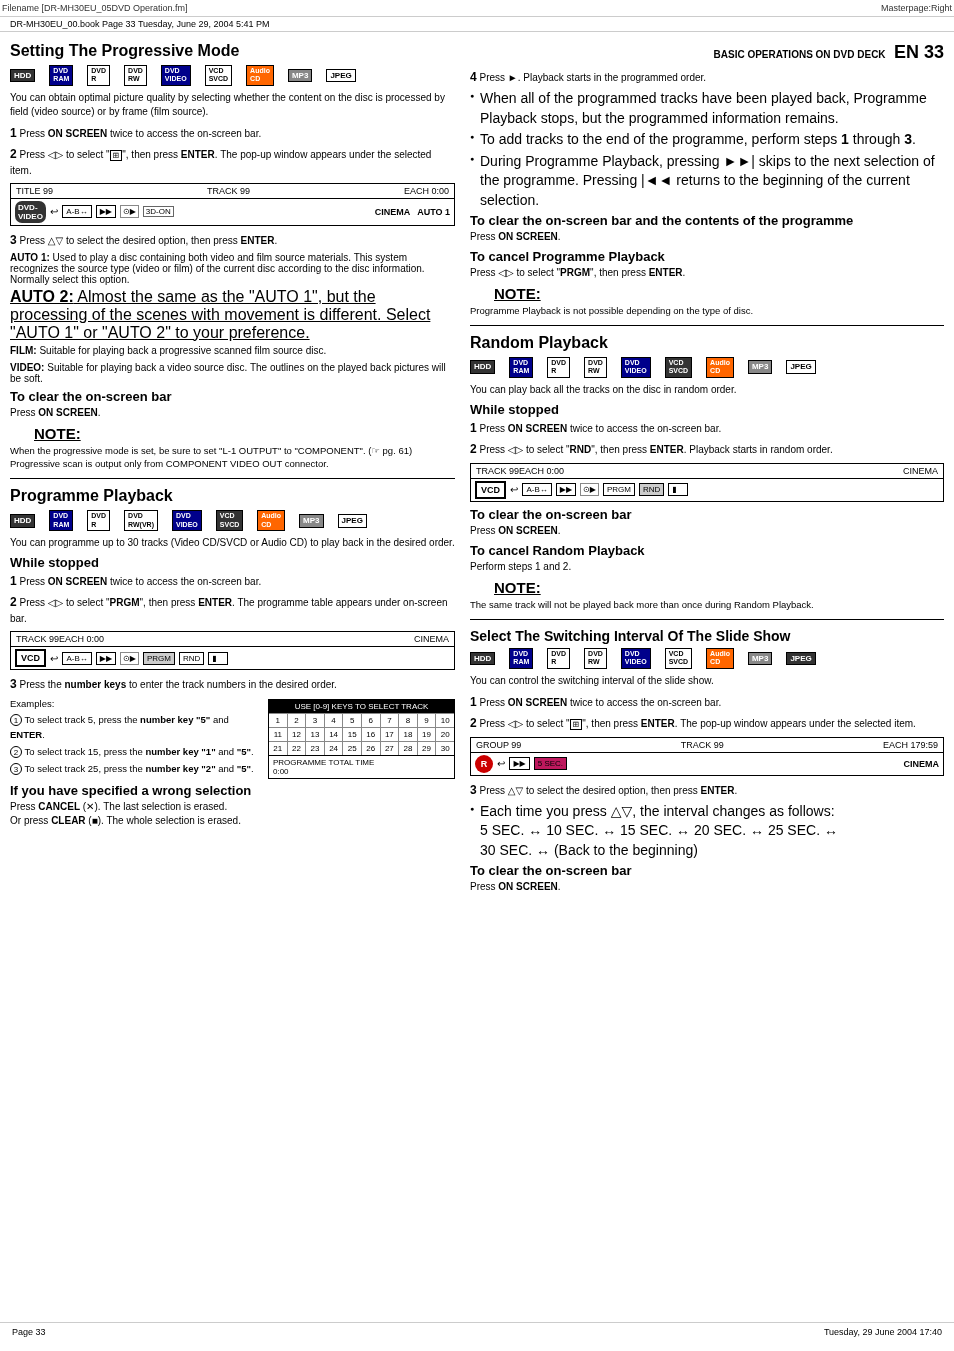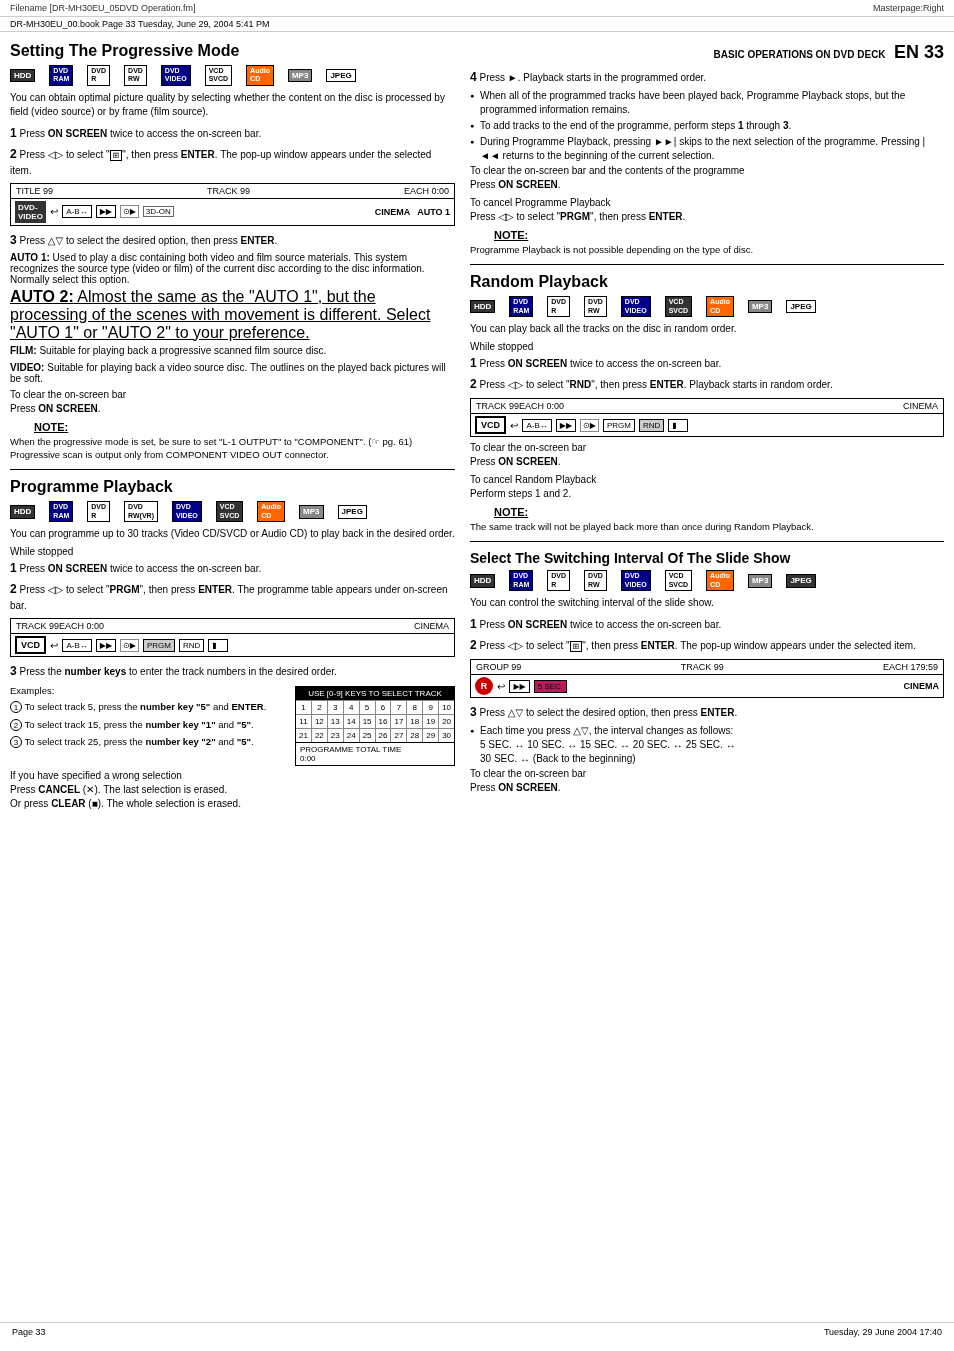--- a/index.html
+++ b/index.html
@@ -17,21 +17,21 @@
       width: 954px;
       min-height: 1351px;
       background: #fff;
       padding: 0;
       position: relative;
     }
 
     
     .header-bar {
       border-bottom: 1px solid #ccc;
-      padding: 3px 10px;
+      padding: 3px 2px;
       font-size: 9px;
       color: #333;
       display: flex;
       justify-content: space-between;
       align-items: flex-end;
       gap: 16px;
     }
 
     
     .sub-header {
@@ -161,59 +161,59 @@
       height: 18px;
       display: flex;
       align-items: center;
       justify-content: center;
       font-size: 9px;
       font-weight: bold;
     }
 
     
     .sub-label {
-      font-size: 10px;
-      font-weight: normal;
+      font-size: 13px;
+      font-weight: bold;
       margin-bottom: 2px;
     }
 
     
     .note-title {
-      font-size: 11px;
+      font-size: 15px;
       font-weight: bold;
       text-decoration: underline;
       margin-top: 4px;
       margin-bottom: 2px;
       padding-left: 24px;
     }
     .note-text {
       font-size: 9.5px;
       line-height: 1.4;
     }
 
     
     .bullet-item {
-      font-size: 10px;
+      font-size: 14px;
       line-height: 1.4;
       padding-left: 10px;
       position: relative;
       margin-bottom: 2px;
     }
     .bullet-item::before {
       content: "●";
       position: absolute;
       left: 0;
       font-size: 7px;
       top: 2px;
     }
 
     
     .prog-table {
       border: 1px solid #000;
-      width: 160px;
+      width: 187px;
       font-size: 8px;
       margin-top: 2px;
     }
     .prog-table-header {
       background: #000;
       color: #fff;
       text-align: center;
       padding: 2px;
       font-size: 8px;
     }
@@ -336,21 +336,21 @@
           <span class="step-num">2</span> Press ◁▷ to select "<span style="border:1px solid #000;padding:0 2px;font-size:8px;">⊞</span>", then press <b>ENTER</b>. The pop-up window appears under the selected item.
         </div>
 
         <div class="onscreen-bar">
           <div class="onscreen-bar-header">
             <span>TITLE 99</span>
             <span>TRACK 99</span>
             <span>EACH 0:00</span>
           </div>
           <div class="onscreen-bar-body">
-            <div style="background:#333;color:#fff;padding:2px 3px;font-size:8px;font-weight:bold;">DVD-<br>VIDEO</div>
+            <div style="background:#333;color:#fff;padding:2px 3px;font-size:8px;font-weight:bold;border-radius:7px;">DVD-<br>VIDEO</div>
             <div style="font-size:10px;">↩</div>
             <div class="icon-box">A-B↔</div>
             <div class="icon-box">▶▶</div>
             <div style="border:1px solid #888;padding:1px 2px;font-size:8px;">⊙▶</div>
             <div class="icon-box on-screen-3don">3D-ON</div>
             <div class="onscreen-bar-right-text">CINEMA &nbsp; AUTO 1</div>
           </div>
         </div>
 
         <div class="step">

